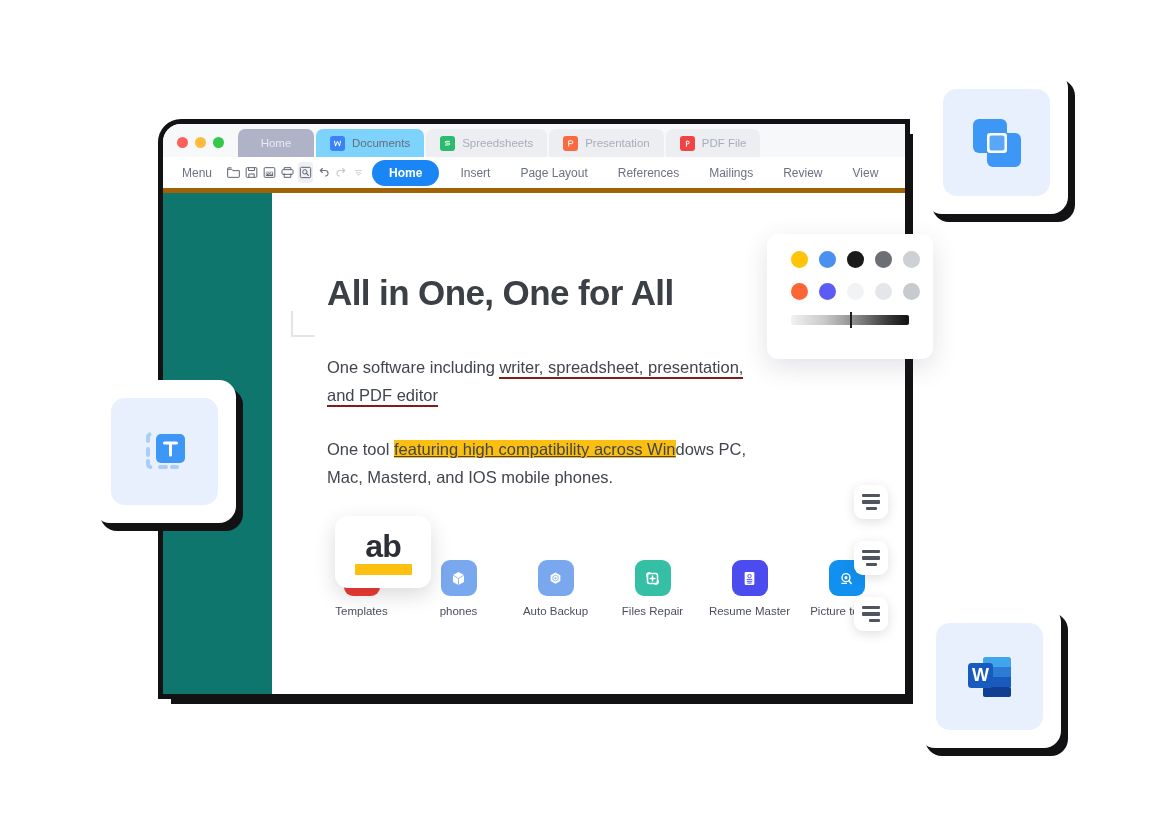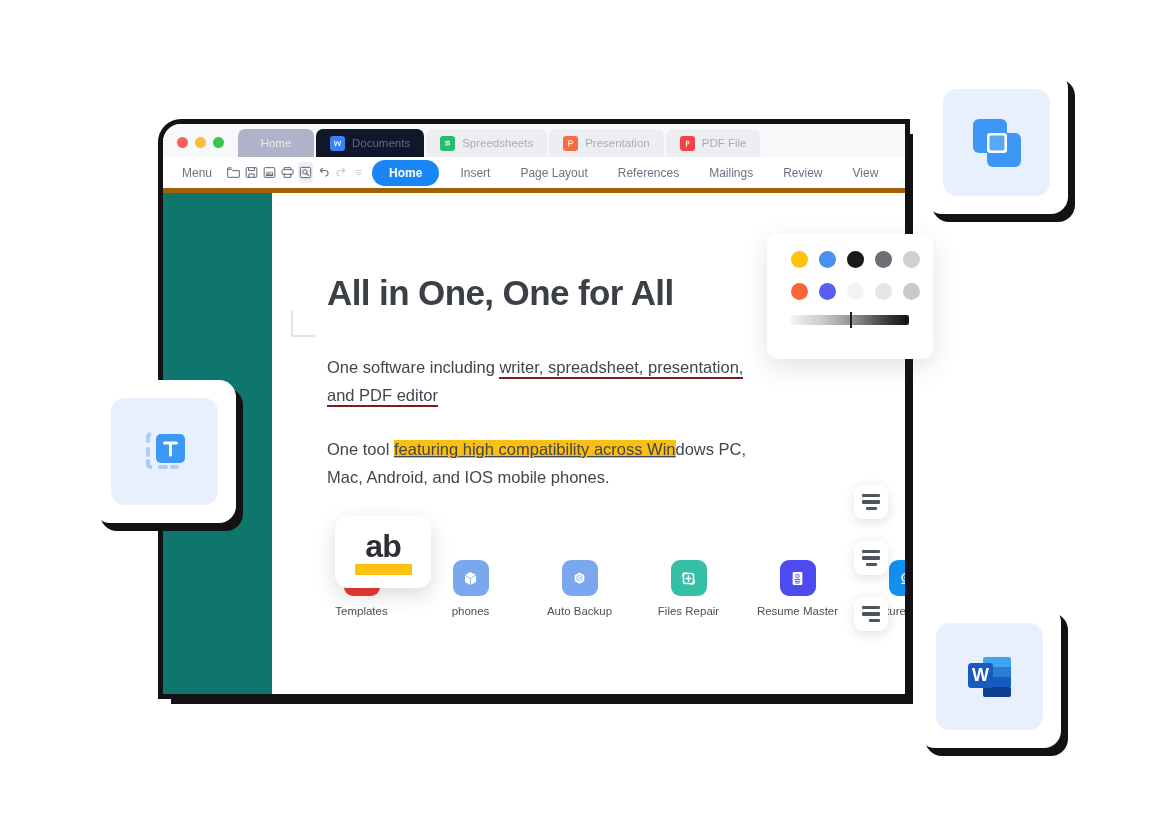--- a/index.html
+++ b/index.html
@@ -43,21 +43,21 @@
     height: 28px;
     display: flex; align-items: center; gap: 7px;
     padding: 0 14px;
     border-radius: 7px 7px 0 0;
     font-size: 11.5px;
     color: #a8adb8;
     background: #eceef2;
     white-space: nowrap;
   }
   .tab.home-tab { background: #b0b2c8; color: #e9eaf2; width: 76px; justify-content: center; padding: 0; }
-  .tab.active { background: #0f172a; color: #666b78; }
+  .tab.active { background: #7dd3fc; color: #666b78; }
   .tabicon {
     width: 15px; height: 15px; border-radius: 3px;
     display: flex; align-items: center; justify-content: center;
     color: #fff; font-size: 9px; font-weight: bold;
     font-family: "Liberation Sans", sans-serif;
   }
   .ti-w { background: #3b82f6; }
   .ti-s { background: #2bbb6f; }
   .ti-p { background: #f96a41; }
   .ti-pdf { background: #ef4444; font-size: 7px; }
@@ -113,21 +113,21 @@
     width: 500px;
   }
   .doc-p1 { top: 160px; }
   .doc-p2 { top: 242px; }
   .u-blue { border-bottom: 2px solid #7f1d1d; padding-bottom: 1px; }
   .hl { background: #fbbf14; text-decoration: underline; }
 
   
   .shortcuts {
     position: absolute; left: 43px; top: 367px;
-    display: flex; gap: 16px;
+    display: flex; gap: 4px;
   }
   .sc { width: 93px; display:flex; flex-direction:column; align-items:center; gap: 9px; }
   .sc-box {
     width: 36px; height: 36px; border-radius: 9px;
     display:flex; align-items:center; justify-content:center;
   }
   .sc-lbl { font-size: 11.5px; color: #4a4f58; white-space: nowrap; }
   .bg-red { background: #f0372f; }
   .bg-blue1 { background: #7aa8ef; }
   .bg-teal { background: #35bfa4; }
@@ -331,21 +331,21 @@
 
         <div class="doc-h1">All in One, One for All</div>
 
         <div class="doc-p doc-p1">
           <span>One software including </span><span class="u-blue">writer, spreadsheet, presentation,</span><br>
           <span class="u-blue">and PDF editor</span>
         </div>
 
         <div class="doc-p doc-p2">
           <span>One tool </span><span class="hl">featuring high compatibility across Win</span><span>dows PC,</span><br>
-          <span>M</span><span>ac, Androi</span><span>d, and IOS mobile phones.</span>
+          <span>M</span><span>ac, Master</span><span>d, and IOS mobile phones.</span>
         </div>
 
         <div class="shortcuts">
 
           <div class="sc">
             <div class="sc-box bg-red">
               <svg width="20" height="20" viewBox="0 0 22 22">
                   <rect x="4" y="4.5" width="5" height="13" rx="1" fill="#fff"></rect>
                   <rect x="11" y="4.5" width="7" height="3.4" rx="1" fill="#fff"></rect>
                   <rect x="11" y="9.8" width="7" height="3" rx="1" fill="#fff"></rect>

